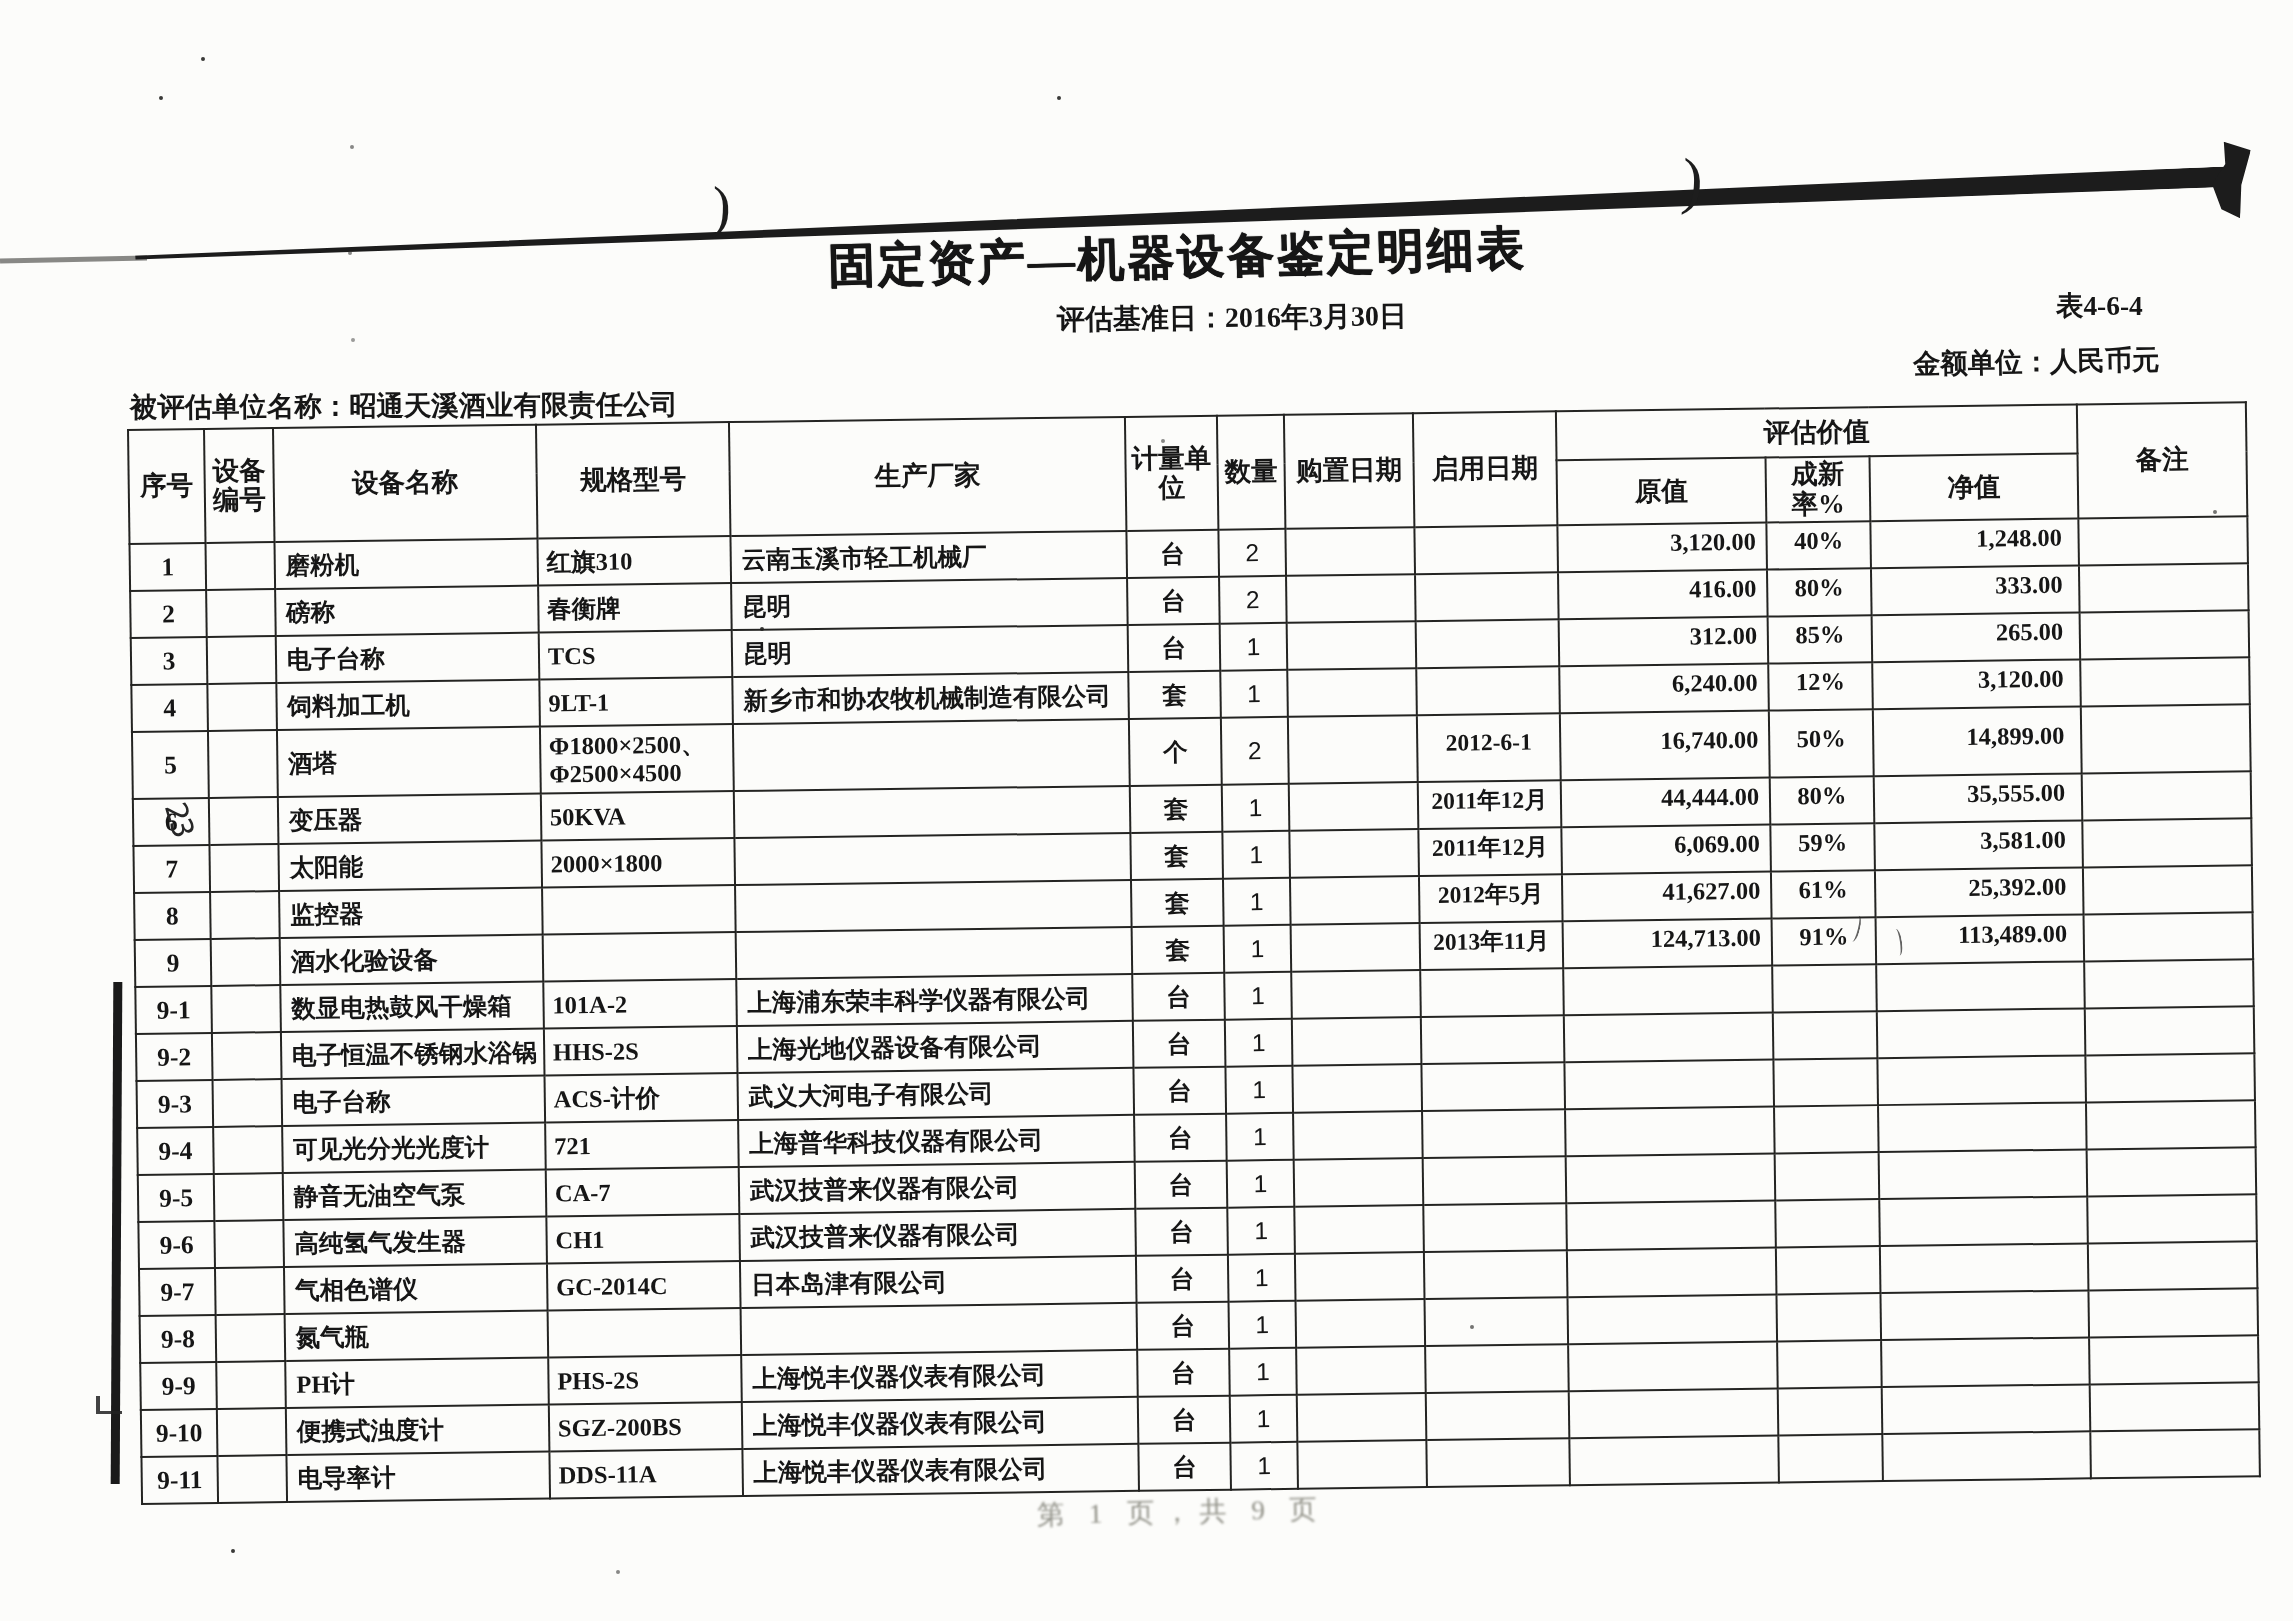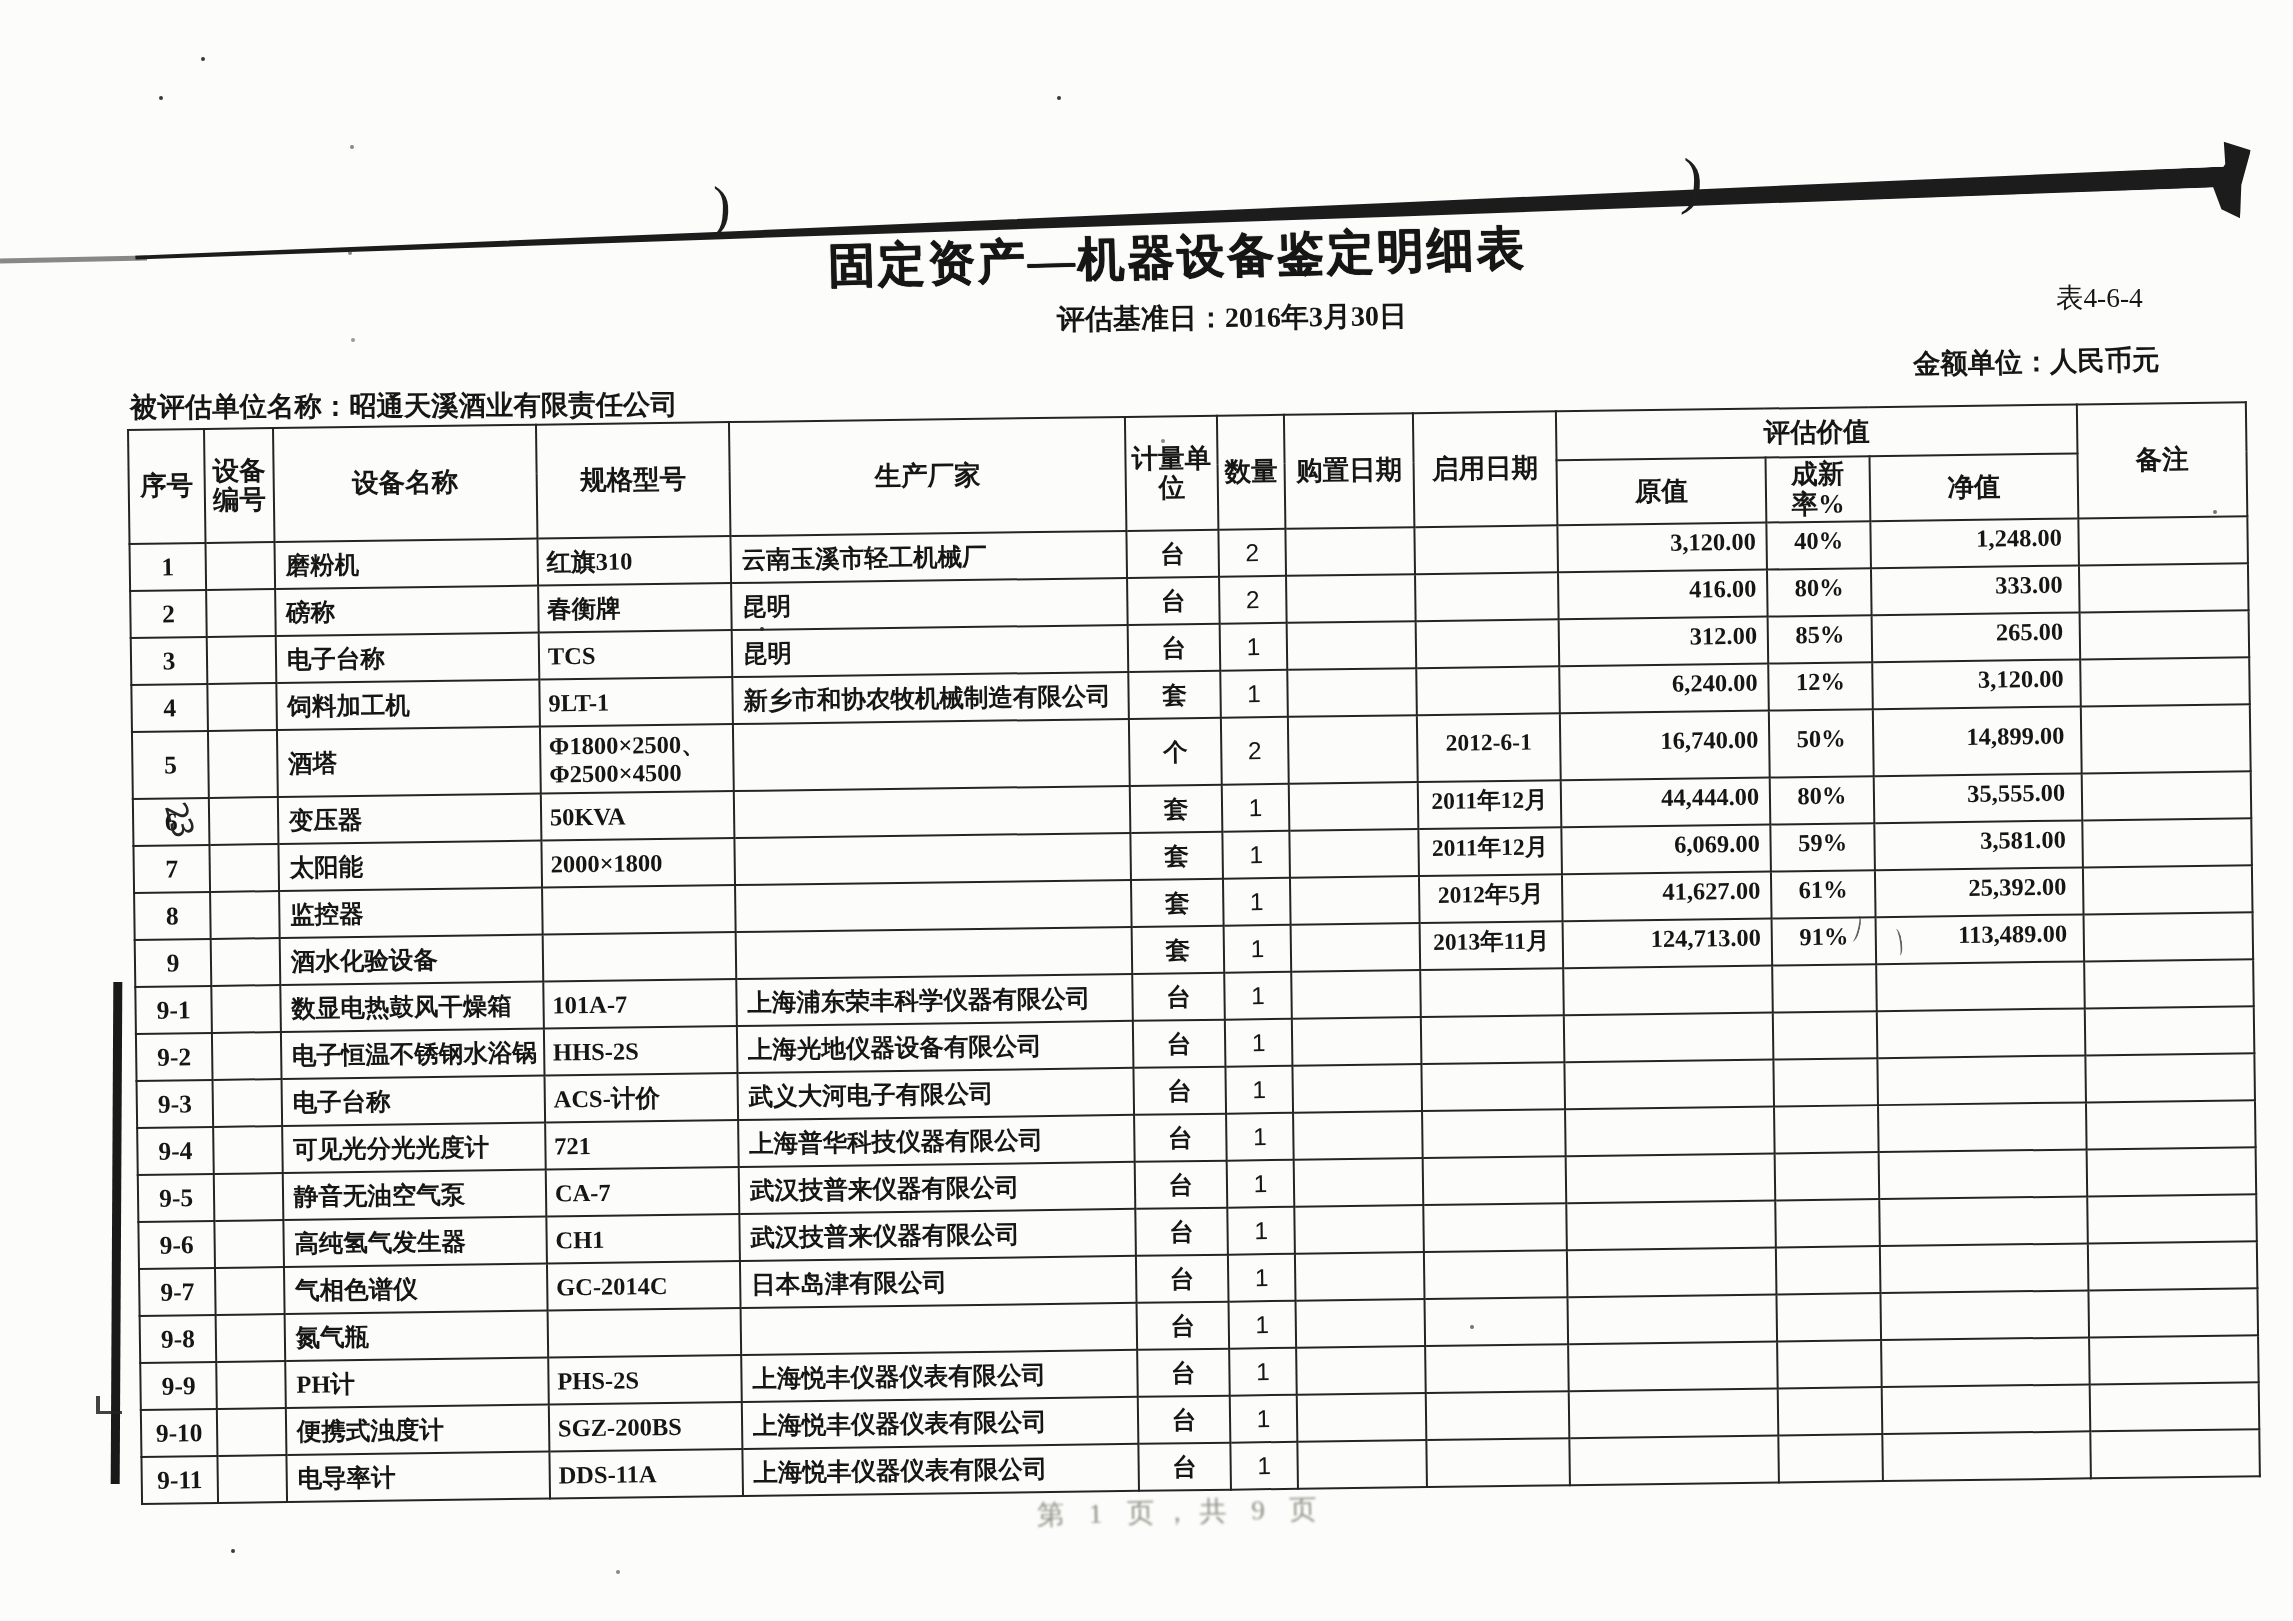--- a/index.html
+++ b/index.html
@@ -29,21 +29,21 @@
   .doc-title{
     position:absolute; left:828px; top:235px; font-size:47px; font-weight:800;
     letter-spacing:2.9px; transform:rotate(-1.5deg); transform-origin:left center;
     text-shadow:0 0 1px #111, 0.5px 0.5px 0 #111; z-index:3; white-space:nowrap;
   }
   .base-date{
     position:absolute; left:1057px; top:299px; font-size:28px; font-weight:700;
     transform:rotate(-0.6deg); white-space:nowrap;
   }
   .form-no{
-    position:absolute; left:2056px; top:280px; font-size:27.4px; font-weight:400; white-space:nowrap;
+    position:absolute; left:2056px; top:288px; font-size:27.4px; font-weight:700; white-space:nowrap;
   }
   .currency{
     position:absolute; left:1913px; top:344px; font-size:27.4px; font-weight:700;
     transform:rotate(-1deg); white-space:nowrap;
   }
   .entity{
     position:absolute; left:130px; top:388px; font-size:27.4px; font-weight:700;
     transform:rotate(-0.3deg); white-space:nowrap;
   }
   
@@ -299,21 +299,21 @@
       <td class="c-start"><span class="cell-text">2013年11月</span></td>
       <td class="c-orig"><span class="cell-text">124,713.00</span></td>
       <td class="c-rate"><span class="cell-text">91%</span></td>
       <td class="c-net"><span class="cell-text">113,489.00</span></td>
       <td class="c-remark"><span class="cell-text"></span></td>
     </tr>
           <tr>
       <td class="c-seq"><span class="cell-text">9-1</span></td>
       <td class="c-no"><span class="cell-text"></span></td>
       <td class="c-name"><span class="cell-text">数显电热鼓风干燥箱</span></td>
-      <td class="c-spec"><span class="cell-text">101A-7</span></td>
+      <td class="c-spec"><span class="cell-text">101A-2</span></td>
       <td class="c-maker"><span class="cell-text">上海浦东荣丰科学仪器有限公司</span></td>
       <td class="c-unit"><span class="cell-text">台</span></td>
       <td class="c-qty"><span class="cell-text">1</span></td>
       <td class="c-buy"><span class="cell-text"></span></td>
       <td class="c-start"><span class="cell-text"></span></td>
       <td class="c-orig"><span class="cell-text"></span></td>
       <td class="c-rate"><span class="cell-text"></span></td>
       <td class="c-net"><span class="cell-text"></span></td>
       <td class="c-remark"><span class="cell-text"></span></td>
     </tr>

